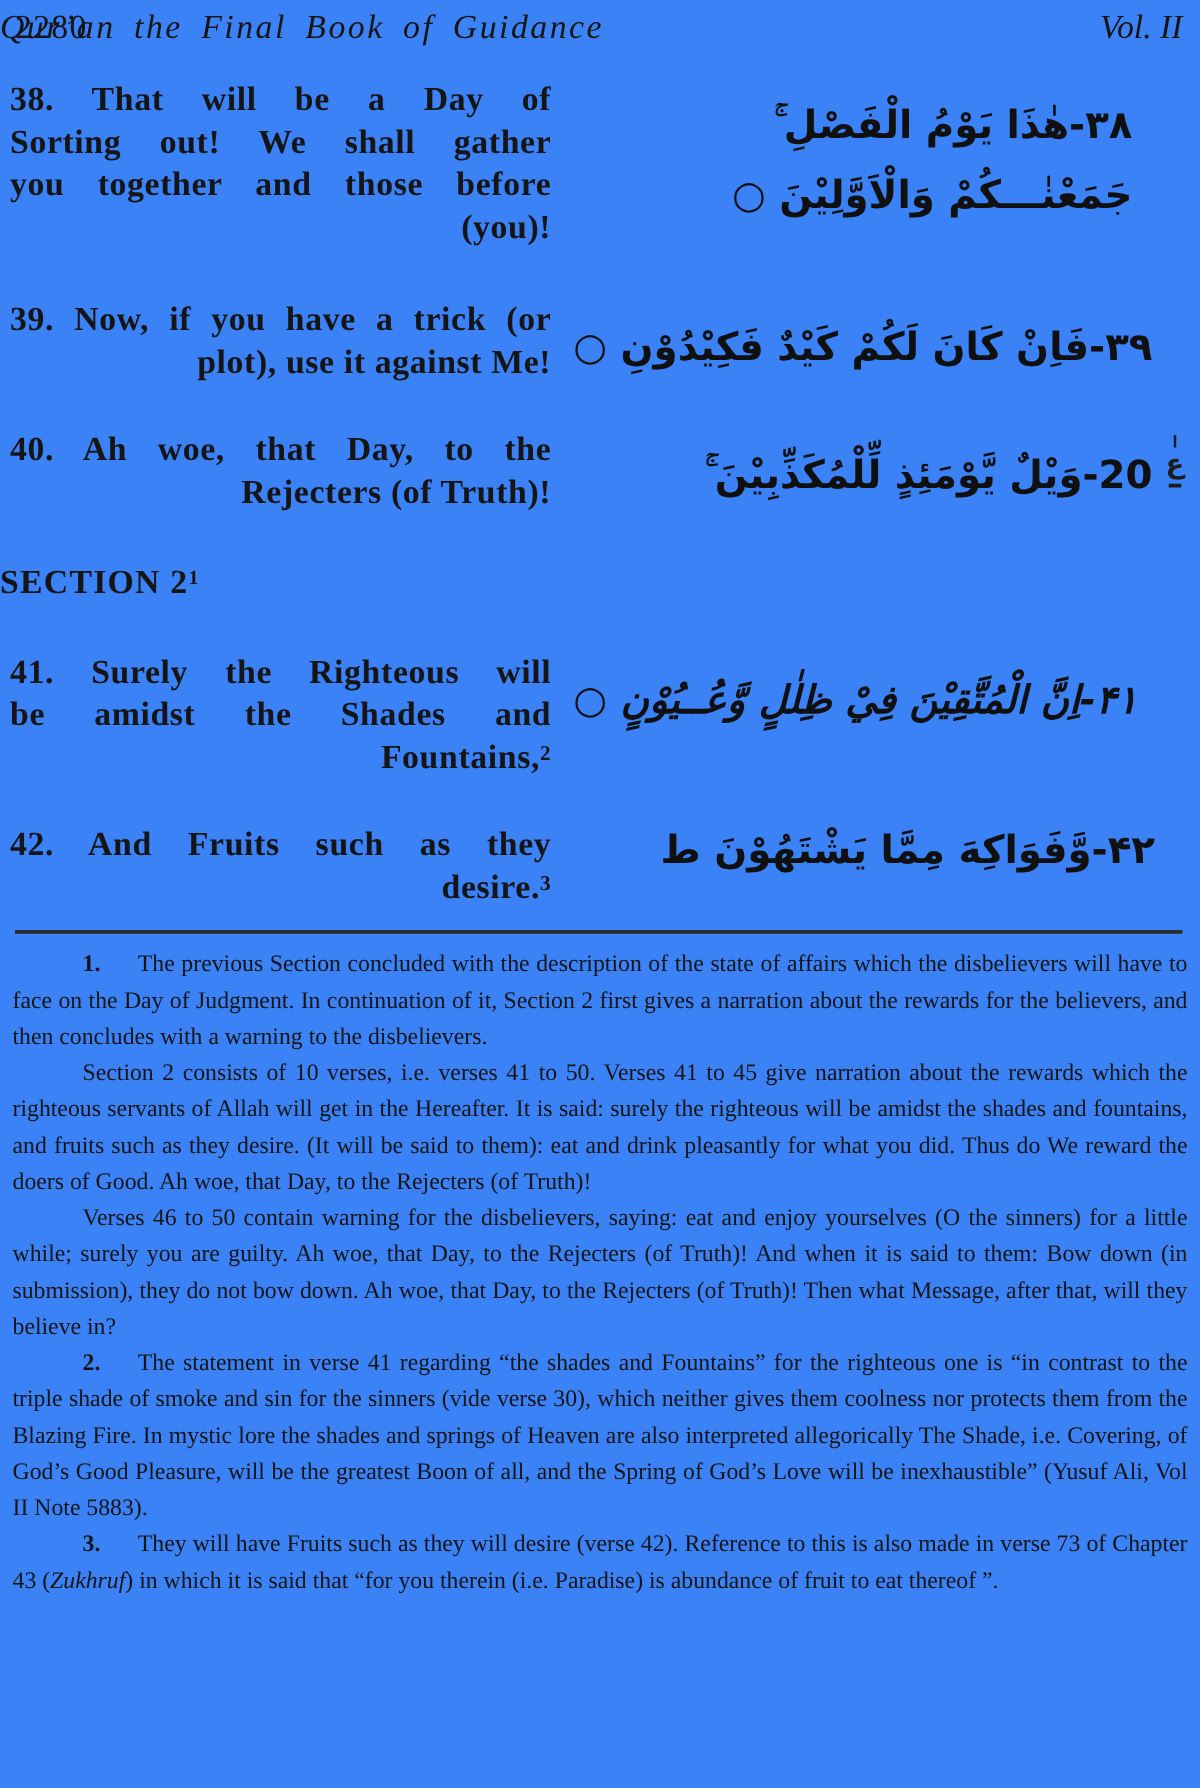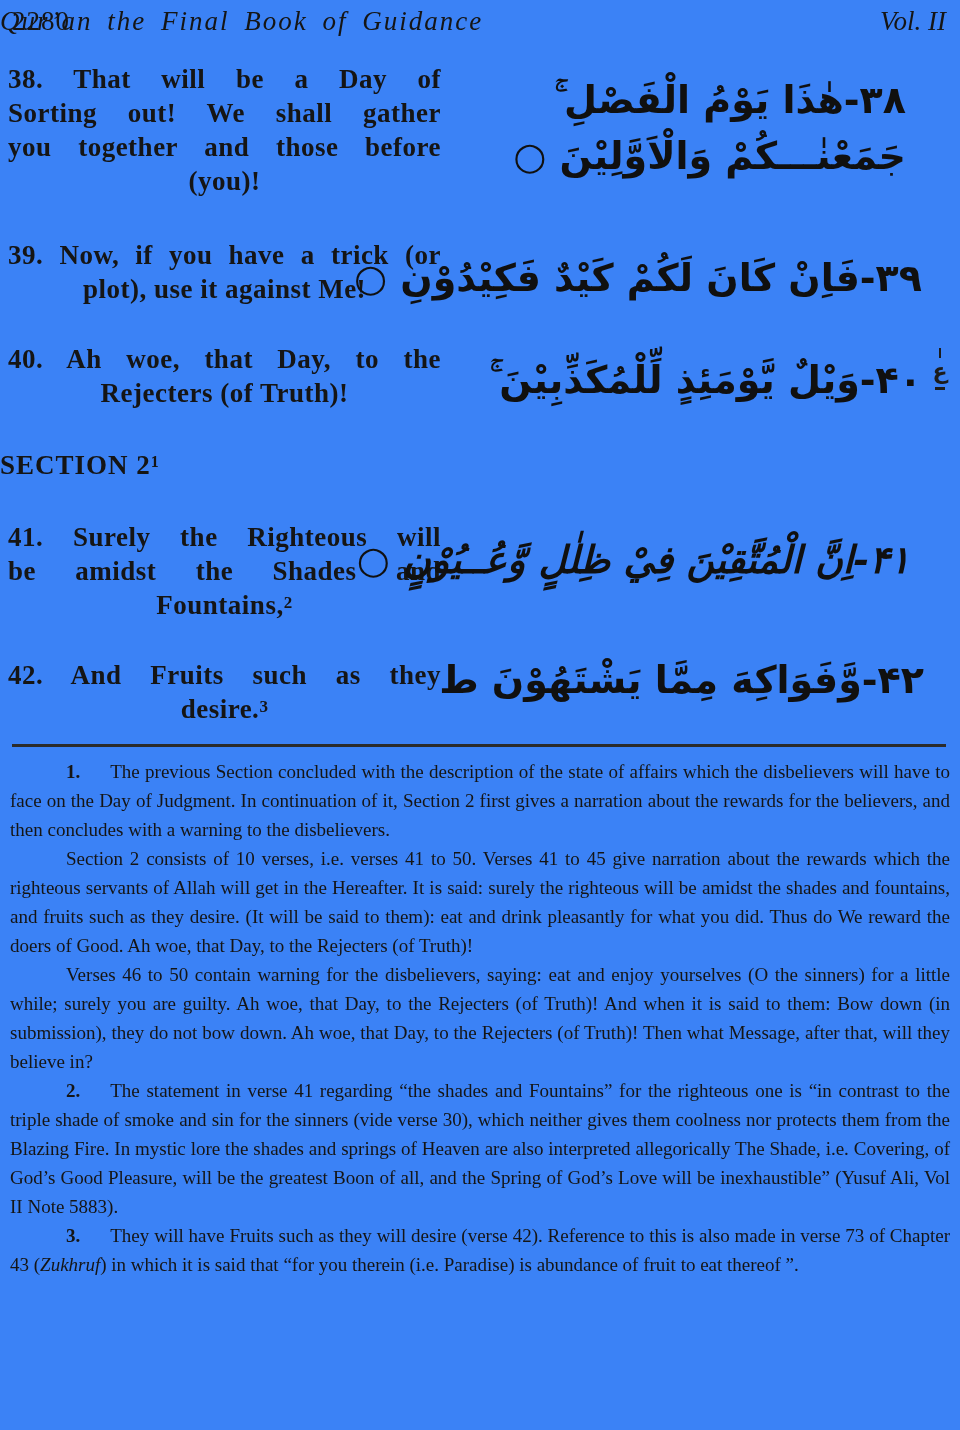--- a/index.html
+++ b/index.html
@@ -14,25 +14,25 @@
 
   
   .hdr { position:absolute; top:6px; left:0; right:0; height:36px; font-size:27px; }
   .hdr .pgnum  { position:absolute; left:12px;  top:0; letter-spacing:1px; }
   .hdr .title  { position:absolute; left:0; right:0; top:0; text-align:left; font-style:italic; letter-spacing:2px; word-spacing:6px; }
   .hdr .vol    { position:absolute; right:14px; top:0;font-style:italic; }
 
   
   .ven { position:absolute; left:8px; width:433px; font-weight:bold; font-size:27px; line-height:34px; letter-spacing:0.5px; }
   .vline { display:block; text-align:justify; text-align-last:justify; }
-  .vline-last { display:block; text-align:center;font-family:Liberation Serif, serif; }
+  .vline-last { display:block; text-align:right;font-family:Liberation Serif, serif; }
   .vsup { font-size:17px; vertical-align:6px; line-height:0; }
 
   
-  .var { position:absolute; direction:rtl; text-align:right; font-family:"DejaVu Sans", sans-serif; font-weight:bold; font-size:38px; line-height:56px; color:#101010; }
+  .var { position:absolute; direction:rtl; text-align:right; font-family:"DejaVu Sans", sans-serif; font-weight:bold; font-size:31px; line-height:56px; color:#101010; }
 
   .v38en { top:62px; }   .v38ar { top:72px;  right:54px; }
   .v39en { top:238px; }  .v39ar { top:250px; right:38px; }
   .v40en { top:342px; }  .v40ar { top:352px; right:38px; }
   .v41en { top:520px; }  .v41ar { top:532px; right:50px;font-style:italic; }
   .v42en { top:658px; }  .v42ar { top:652px; right:36px; }
 
   .section-heading { position:absolute; top:450px; left:0; right:0; font-weight:bold; font-size:27px; letter-spacing:1px; }
   .section-heading sup { font-size:16px; vertical-align:7px; }
 
@@ -75,21 +75,21 @@
   <div class="ven v39en">
     <span class="vline">39.  Now, if you have a trick (or</span>
     <span class="vline-last">plot),  use  it  against  Me!</span>
   </div>
   <div class="var v39ar">٣٩-فَاِنْ كَانَ لَكُمْ كَيْدٌ فَكِيْدُوْنِ ○</div>
 
   <div class="ven v40en">
     <span class="vline">40.  Ah woe, that Day, to the</span>
     <span class="vline-last">Rejecters (of Truth)!</span>
   </div>
-  <div class="var v40ar">۴٠-وَيْلٌ يَّوْمَئِذٍ لِّلْمُكَذِّبِيْنَ ۚ</div>
+  <div class="var v40ar">20-وَيْلٌ يَّوْمَئِذٍ لِّلْمُكَذِّبِيْنَ ۚ</div>
 
   <div class="ruku">
     <span class="tick"></span>
     <span class="ain">ع</span>
     <span class="tick2"></span>
   </div>
 
   <div class="section-heading">
     <span>SECTION 2</span><sup>1</sup>
   </div>

